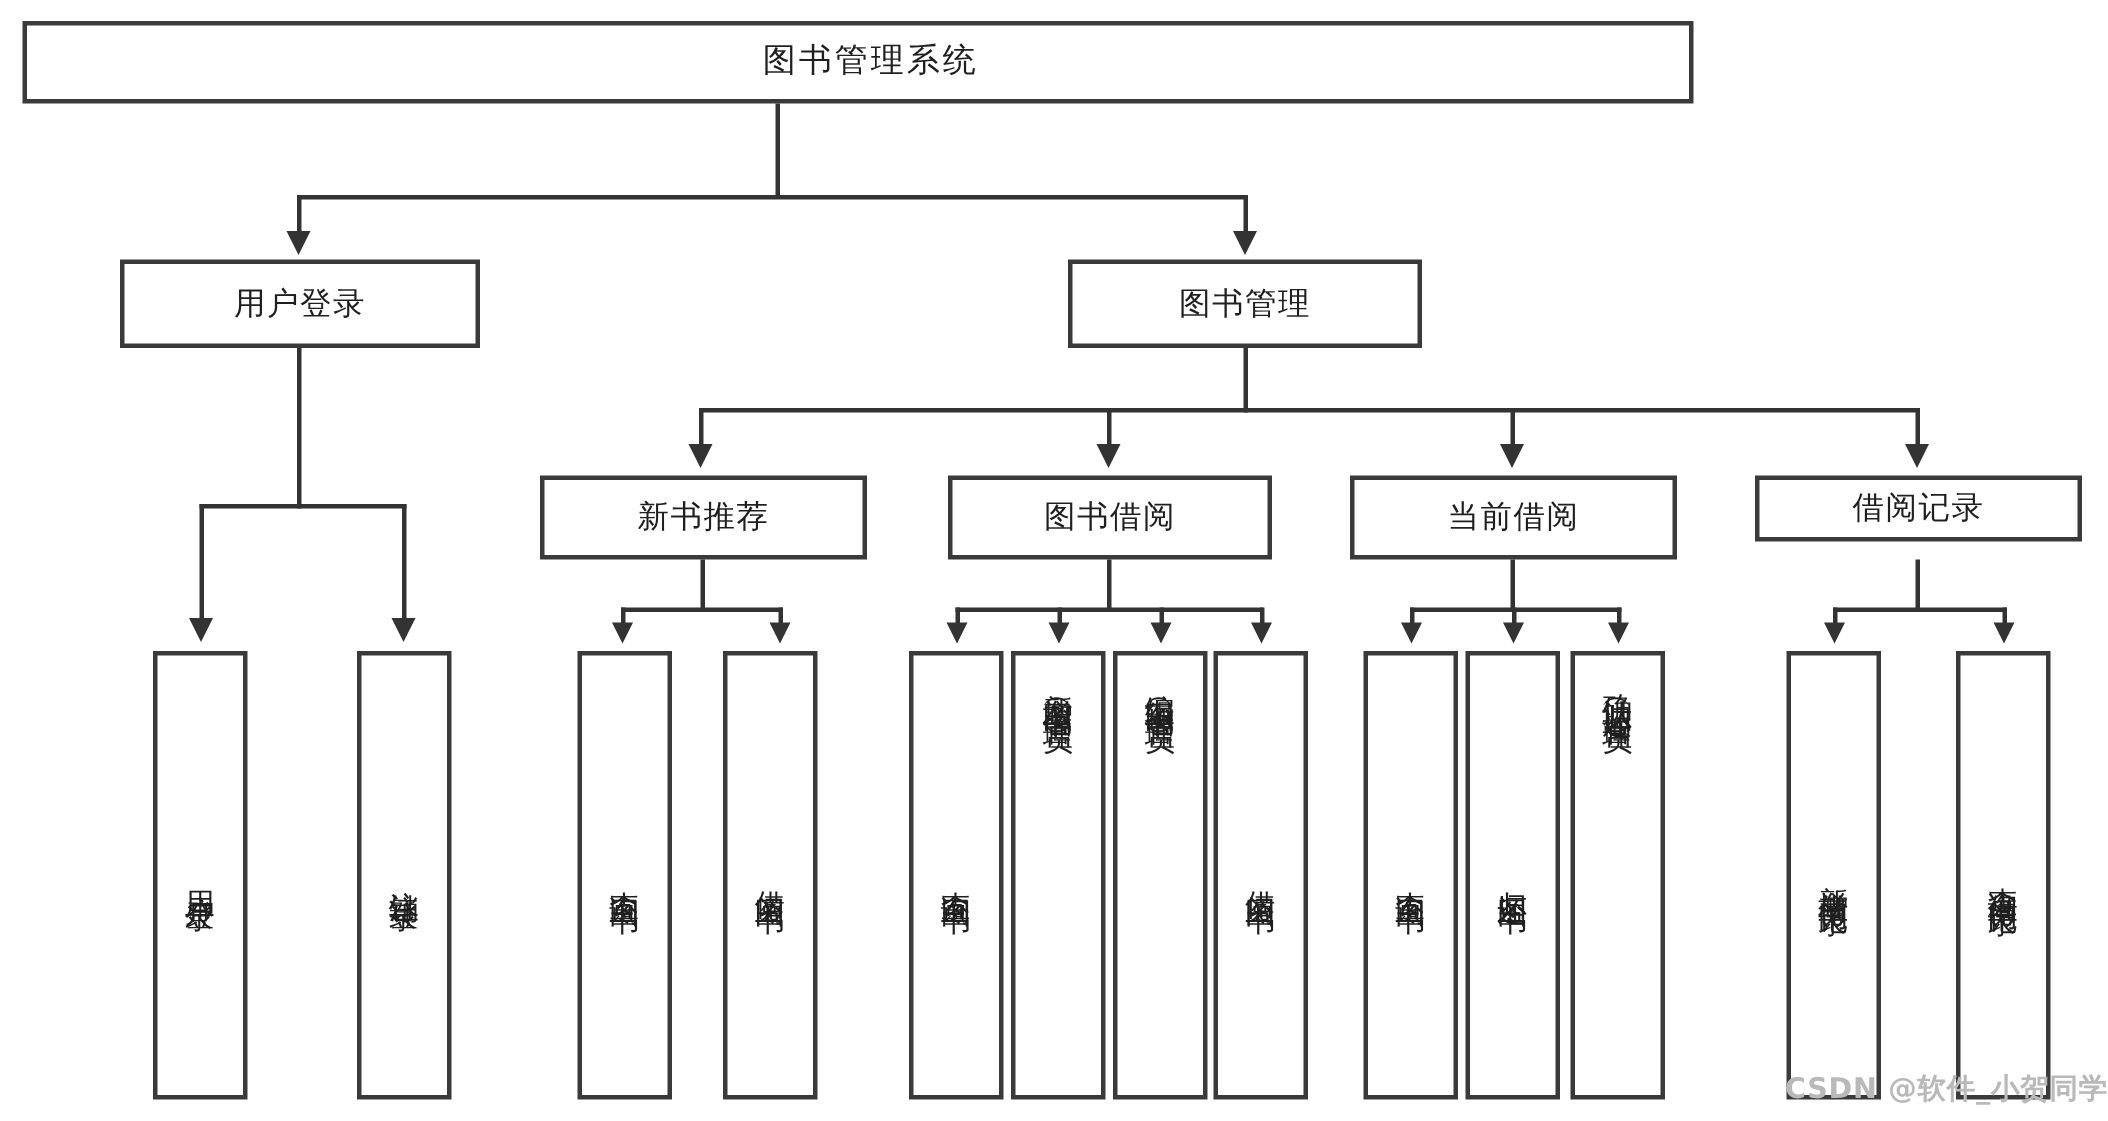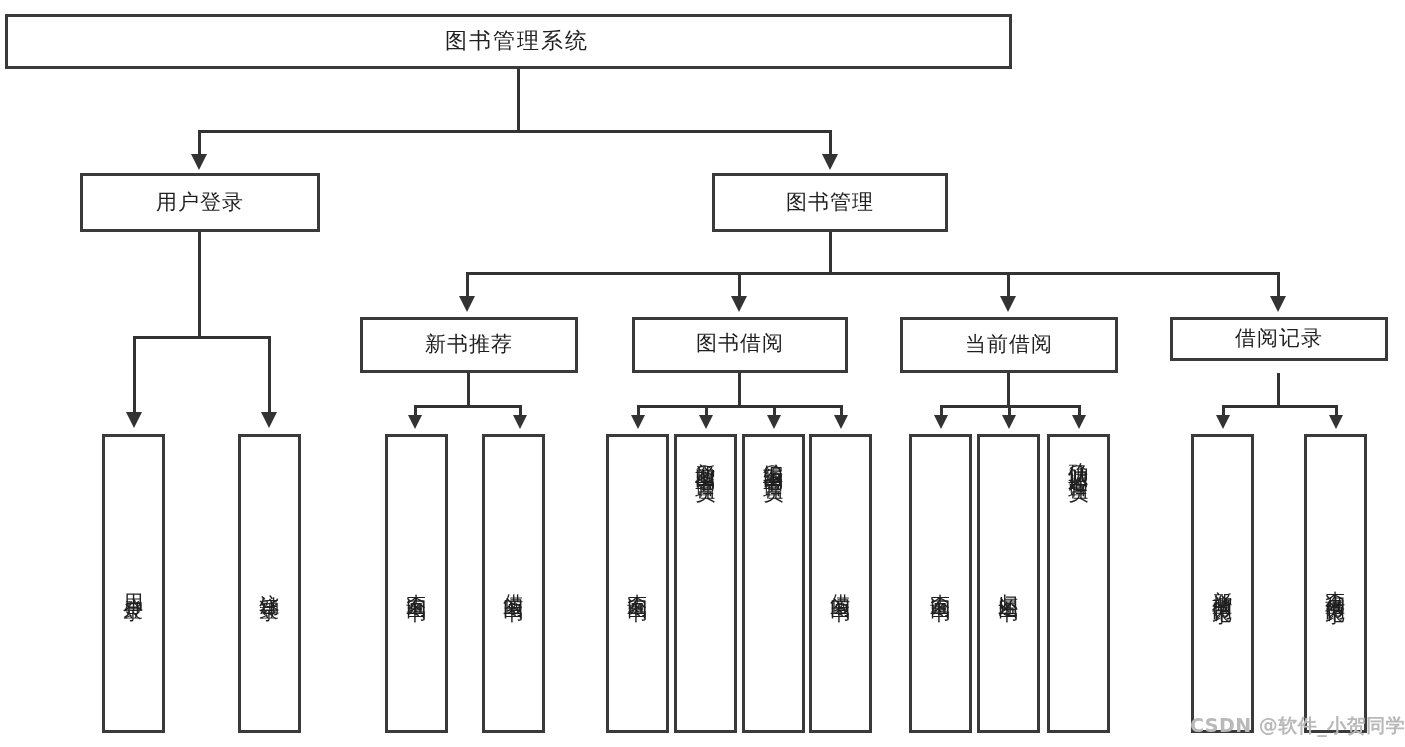--- a/index.html
+++ b/index.html
@@ -90,21 +90,21 @@
     white-space:nowrap;
     user-select:none;
     font-weight:bold;
   }
 </style>
 </head>
 <body>
 
 <div id="canvas">
 
-  <div class="node" id="node-root" style="left:5px;top:14px;width:1007px;height:55px;padding-left:17px;">
+  <div class="node" id="node-root" style="left:15px;top:14px;width:1114px;height:55px;padding-left:17px;">
     <span class="node-label">图书管理系统</span>
   </div>
 
   <div class="ln vline" style="left:517px;top:69px;height:63px;"></div>
 
   <div class="ln hline" style="left:198px;top:130px;width:634px;"></div>
 
   <div class="ln vline" style="left:198px;top:130px;height:28px;"></div>
   <div class="arrow" style="left:191px;top:154px;"></div>
 
@@ -137,21 +137,21 @@
 
   <div class="ln vline" style="left:1007px;top:272px;height:26px;"></div>
   <div class="arrow" style="left:1000px;top:296px;"></div>
 
   <div class="ln vline" style="left:1277px;top:272px;height:26px;"></div>
   <div class="arrow" style="left:1270px;top:296px;"></div>
 
   <div class="node" style="left:360px;top:317px;width:218px;height:56px;">
     <span class="node-label">新书推荐</span>
   </div>
-  <div class="node" style="left:632px;top:317px;width:216px;height:56px;font-family:Liberation Mono, monospace;">
+  <div class="node" style="left:632px;top:317px;width:216px;height:56px;">
     <span class="node-label">图书借阅</span>
   </div>
   <div class="node" style="left:900px;top:317px;width:218px;height:56px;text-align:right;">
     <span class="node-label">当前借阅</span>
   </div>
   <div class="node" style="left:1170px;top:317px;width:218px;height:44px;">
     <span class="node-label">借阅记录</span>
   </div>
 
   <div class="ln vline" style="left:467px;top:373px;height:35px;"></div>

